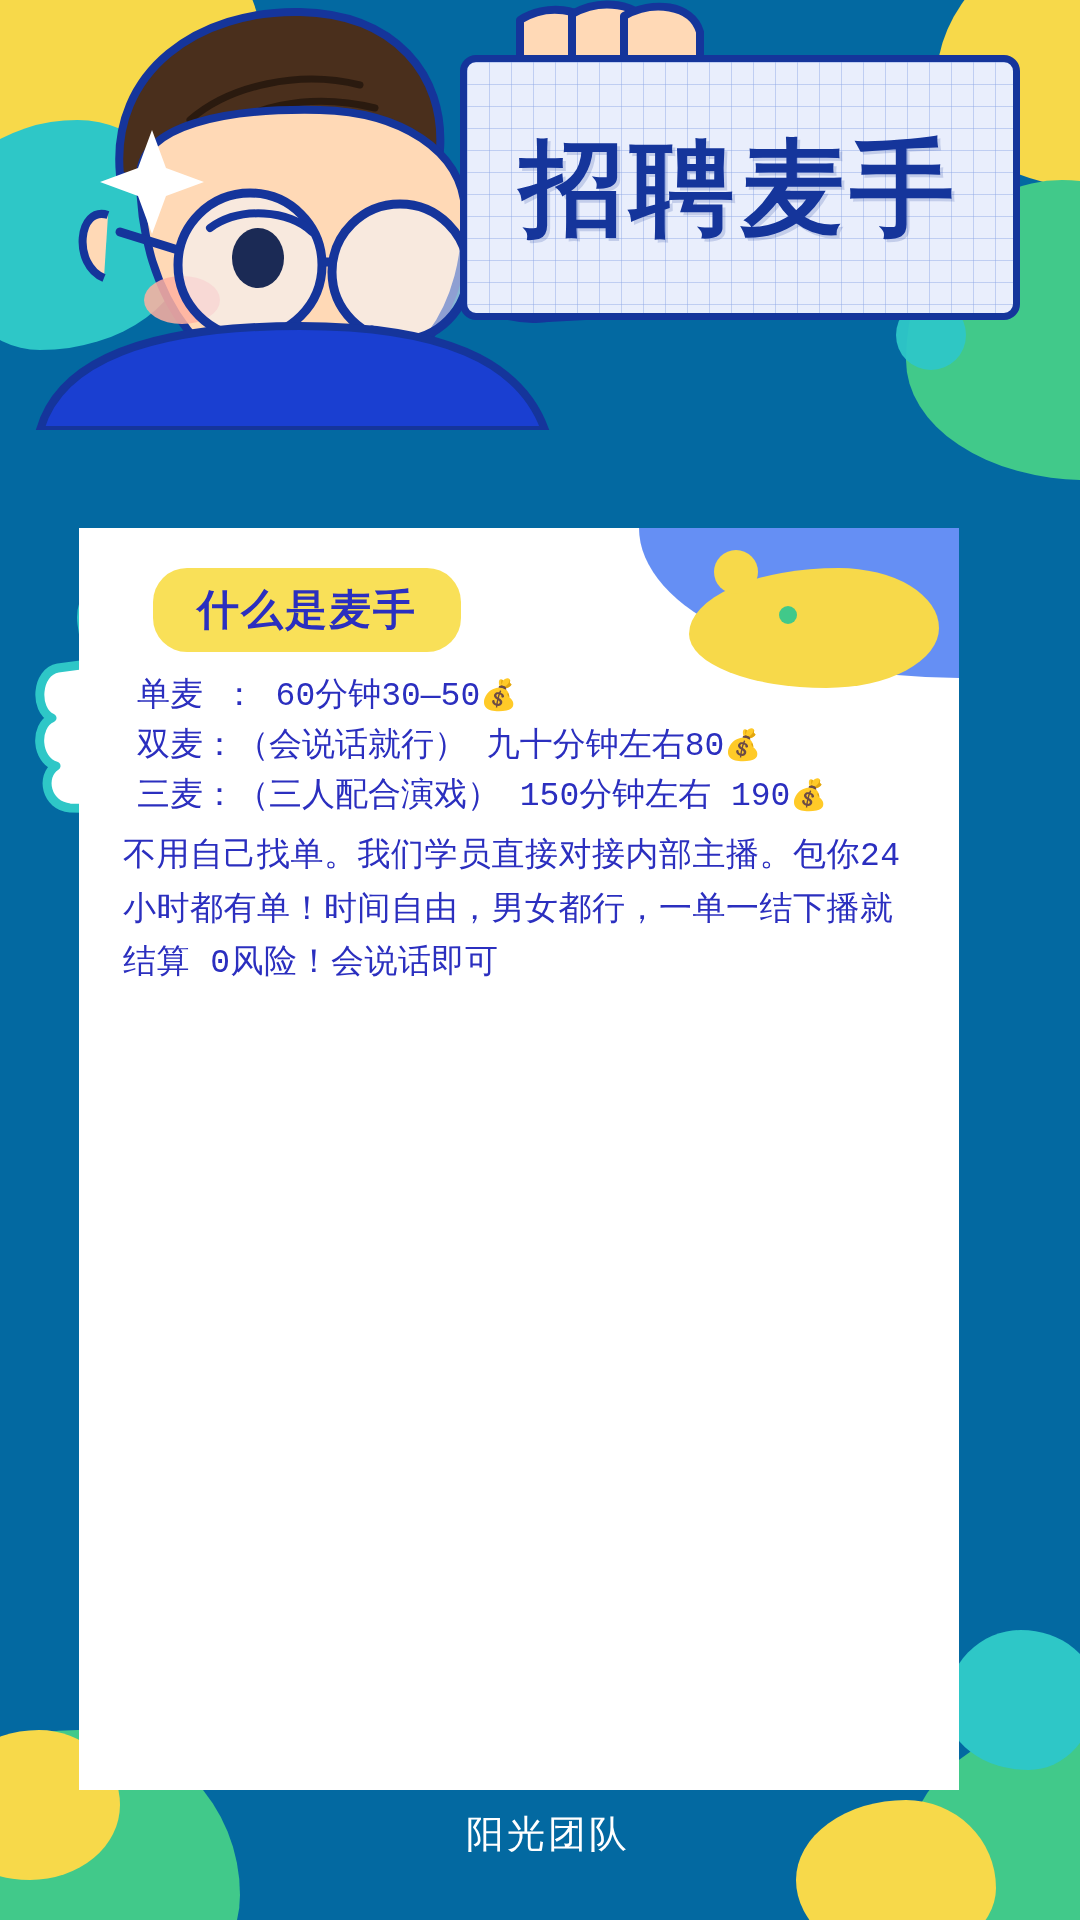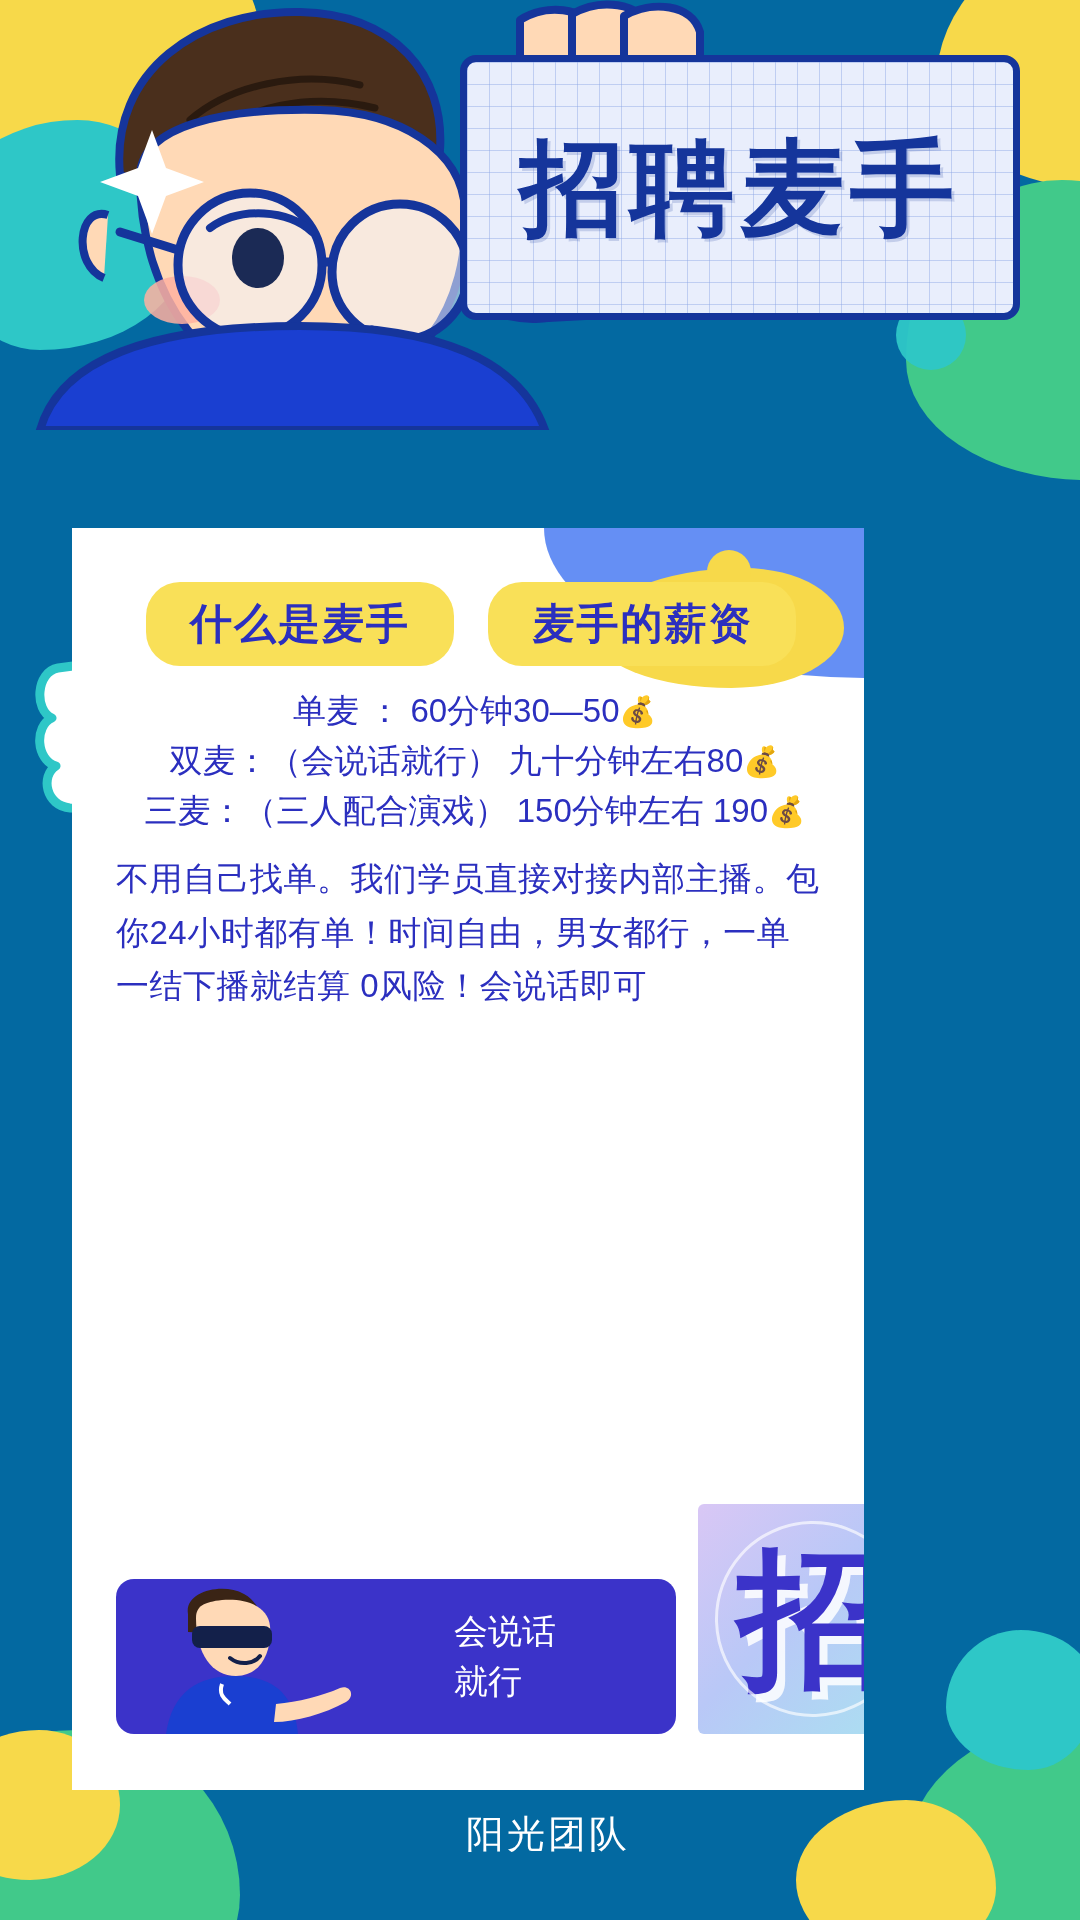--- a/index.html
+++ b/index.html
@@ -116,25 +116,26 @@
     color: #15359b;
     letter-spacing: 6px;
     line-height: 1;
     white-space: nowrap;
     text-shadow: 3px 3px 0 rgba(21,53,155,.18);
   }
 
   
   .card {
     position: absolute;
-    left: 72px; top: 528px;
-    width: 792px; height: 1262px;
+    left: 79px; top: 528px;
+    width: 880px; height: 1262px;
     background: #ffffff;
     box-sizing: border-box;
     overflow: hidden;
+    font-family: Liberation Mono, monospace;
   }
   .card-blob-blue {
     position: absolute;
     right: 0; top: 0;
     width: 320px; height: 150px;
     background: #4a7bf2;
     border-radius: 0 0 0 100% ;
     opacity: .85;
   }
   .card-blob-yellow {
@@ -182,23 +183,22 @@
 
   .para {
     font-size: 33px;
     line-height: 1.62;
     color: #2b2fbf;
     margin: 8px 0 0 0;
     letter-spacing: 0.5px;
   }
   .salary-list {
     list-style: none;
-    margin: 10px 0 16px 0;
+    margin: 10px 0 8px 0;
     padding: 0;
-    text-align: center;
   }
   .salary-list li {
     font-size: 33px;
     line-height: 1.52;
     color: #2b2fbf;
     white-space: nowrap;
     padding-left: 14px;
   }
   .moneybag {
     font-size: 30px;
@@ -338,46 +338,24 @@
 
   <div class="card">
     <div class="card-blob-blue"></div>
     <div class="card-blob-yellow"></div>
     <div class="card-dot-yellow"></div>
     <div class="card-dot-green"></div>
 
     <div class="card-inner">
       <div class="tag">什么是麦手</div>
 
-      <div class="tag second">麦手的薪资</div>
       <ul class="salary-list">
         <li><span>单麦 ： 60分钟30—50</span><span class="moneybag">💰</span></li>
         <li><span>双麦：（会说话就行） 九十分钟左右80</span><span class="moneybag">💰</span></li>
         <li><span>三麦：（三人配合演戏） 150分钟左右  190</span><span class="moneybag">💰</span></li>
       </ul>
       <p class="para">不用自己找单。我们学员直接对接内部主播。包你24小时都有单！时间自由，男女都行，一单一结下播就结算 0风险！会说话即可</p>
     </div>
 
-    <div class="bottom-row">
-      <div class="speak-banner">
-        <svg class="speak-person" viewBox="0 0 240 150">
-          <path d="M62 30 C58 8 96 -2 118 10 C136 20 138 40 134 52 L62 48 Z" fill="#3a2415"></path>
-          <path d="M70 34 C70 70 86 92 110 92 C136 92 146 66 144 42 C142 22 120 14 96 16 C78 18 70 22 70 34 Z" fill="#ffd9b6"></path>
-          <rect x="66" y="42" width="80" height="22" rx="8" fill="#13204a"></rect>
-          <path d="M104 74 C114 82 128 80 134 72" stroke="#13204a" stroke-width="4" fill="none" stroke-linecap="round"></path>
-          <path d="M40 150 C46 108 72 92 108 92 C148 92 168 110 172 150 Z" fill="#1a3fd1"></path>
-          <path d="M150 120 C172 118 196 112 214 104 C224 100 230 112 220 118 C198 130 170 138 148 138 Z" fill="#ffd9b6"></path>
-          <path d="M96 100 C92 112 100 116 104 120" stroke="#ffffff" stroke-width="4" fill="none"></path>
-        </svg>
-        <div class="speak-text">
-          <div>会说话</div>
-          <div>就行</div>
-        </div>
-      </div>
-      <div class="zhao-card">
-        <div class="zhao-ring"></div>
-        <div class="zhao-char">招</div>
-      </div>
-    </div>
   </div>
 
   <div class="footer">阳光团队</div>
 </div>
 
 </body></html>

